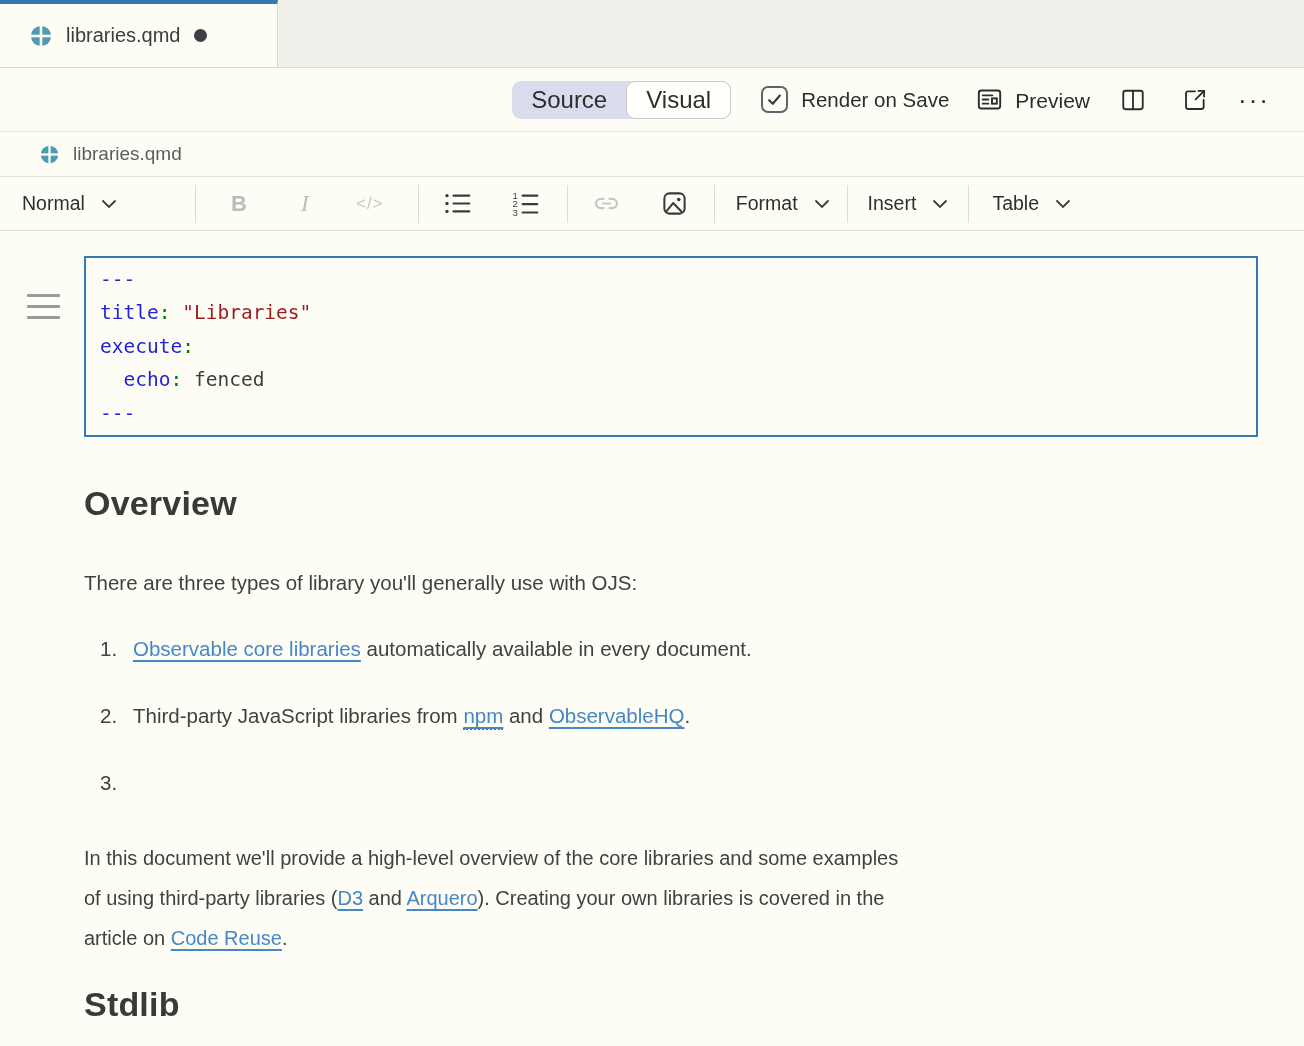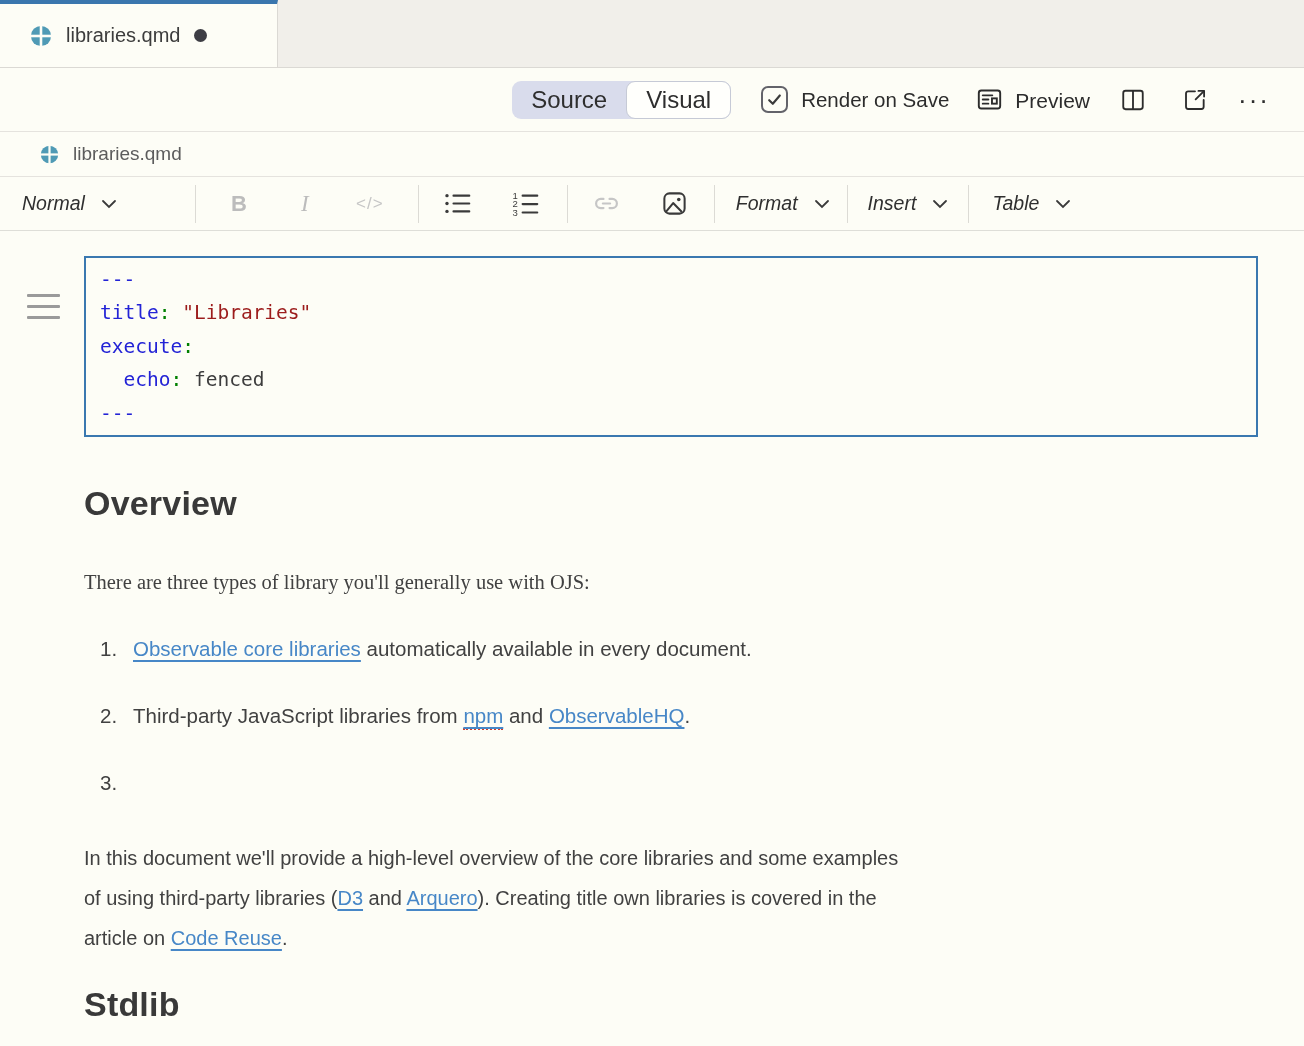--- a/index.html
+++ b/index.html
@@ -31,38 +31,38 @@
   .ibtn{display:inline-flex;align-items:center;cursor:pointer;}
   .ml30{margin-left:30px;} .ml36{margin-left:36px;}
   .more{font-size:26px;letter-spacing:2px;color:#2c2c2c;margin-left:30px;line-height:20px;cursor:pointer;}
   
   .breadcrumb{height:45px;background:#fdfdf6;border-bottom:1px solid #e5e3de;display:flex;align-items:center;
               padding-left:40px;box-sizing:border-box;}
   .bc-file{font-size:19px;color:#5c5c5c;margin-left:14px;cursor:pointer;}
   
   .fmtbar{height:54px;background:#fdfdf6;border-bottom:1px solid #deded8;display:flex;align-items:center;box-sizing:border-box;}
   .dd{display:inline-flex;align-items:center;cursor:pointer;}
-  .dd-label{font-size:19.5px;color:#2f2f2f;font-style:italic;}
+  .dd-label{font-size:19.5px;color:#2f2f2f;}
   .chev{margin-left:16px;display:inline-flex;}
   .vdiv{width:1px;height:38px;background:#dcdbd5;flex:none;}
   .tbtn{display:inline-flex;align-items:center;justify-content:center;cursor:pointer;}
   .bold-g{font-weight:700;font-size:22px;color:#bcbcbc;}
   .ital-g{font-family:"Liberation Serif","DejaVu Serif",serif;font-style:italic;font-size:23px;color:#bcbcbc;}
   .code-g{font-size:17px;color:#c6c6c6;letter-spacing:1px;}
   
   .doc{position:relative;}
   .drag{position:absolute;left:27px;top:38px;width:33px;cursor:grab;}
   .drag i{display:block;height:3px;background:#9a9a9a;margin-bottom:8px;border-radius:1px;}
   .yaml{margin:25px 46px 0 84px;border:2px solid #3a78b0;box-sizing:border-box;width:1174px;
         padding:5px 14px;font-family:"DejaVu Sans Mono","Liberation Mono",monospace;
         font-size:19.5px;line-height:33.4px;color:#3d3d3d;cursor:text;}
   .yline{white-space:pre;}
   .tk-k{color:#2323d6;} .tk-c{color:#008000;} .tk-s{color:#9c1c1c;} .tk-p{color:#3d3d3d;}
   h1{margin:46px 84px 0;font-size:34px;line-height:40px;color:#393939;font-weight:700;letter-spacing:.2px;}
-  .p1{margin:46px 84px 0;font-size:20.5px;line-height:27px;color:#414141;font-family:Liberation Serif, serif;}
+  .p1{margin:46px 84px 0;font-size:20.5px;line-height:27px;color:#414141;}
   .li{margin:39px 84px 0 100px;display:flex;font-size:20.5px;line-height:27px;color:#414141;}
   .li+.li{margin-top:40px;}
   .marker{width:33px;flex:none;}
   a{color:#4787c7;text-decoration:underline;text-underline-offset:4px;text-decoration-thickness:1.5px;cursor:pointer;}
   .sp{border-bottom:2px dotted #d23a2a;padding-bottom:1px;}
   .p2{margin:42px 84px 0;font-size:20px;color:#414141;}
   .pline{display:block;line-height:40px;}
   .h2{margin-top:26px;}
 </style>
 </head>
@@ -251,19 +251,19 @@
     <span class="marker">2.</span>
     <span><span>Third-party JavaScript libraries from </span><span class="sp"><a>npm</a></span><span> and </span><a>ObservableHQ</a><span>.</span></span>
   </div>
 
   <div class="li">
     <span class="marker">3.</span>
   </div>
 
   <p class="p2">
     <span class="pline">In this document we'll provide a high-level overview of the core libraries and some examples</span>
-    <span class="pline"><span>of using third-party libraries (</span><a>D3</a><span> and </span><a>Arquero</a><span>). Creating title own libraries is covered in the</span></span>
+    <span class="pline"><span>of using third-party libraries (</span><a>D3</a><span> and </span><a>Arquero</a><span>). Creating your own libraries is covered in the</span></span>
     <span class="pline"><span>article on </span><a>Code Reuse</a><span>.</span></span>
   </p>
 
   <h1 class="h2">Stdlib</h1>
 
 </div>
 
 </body></html>

